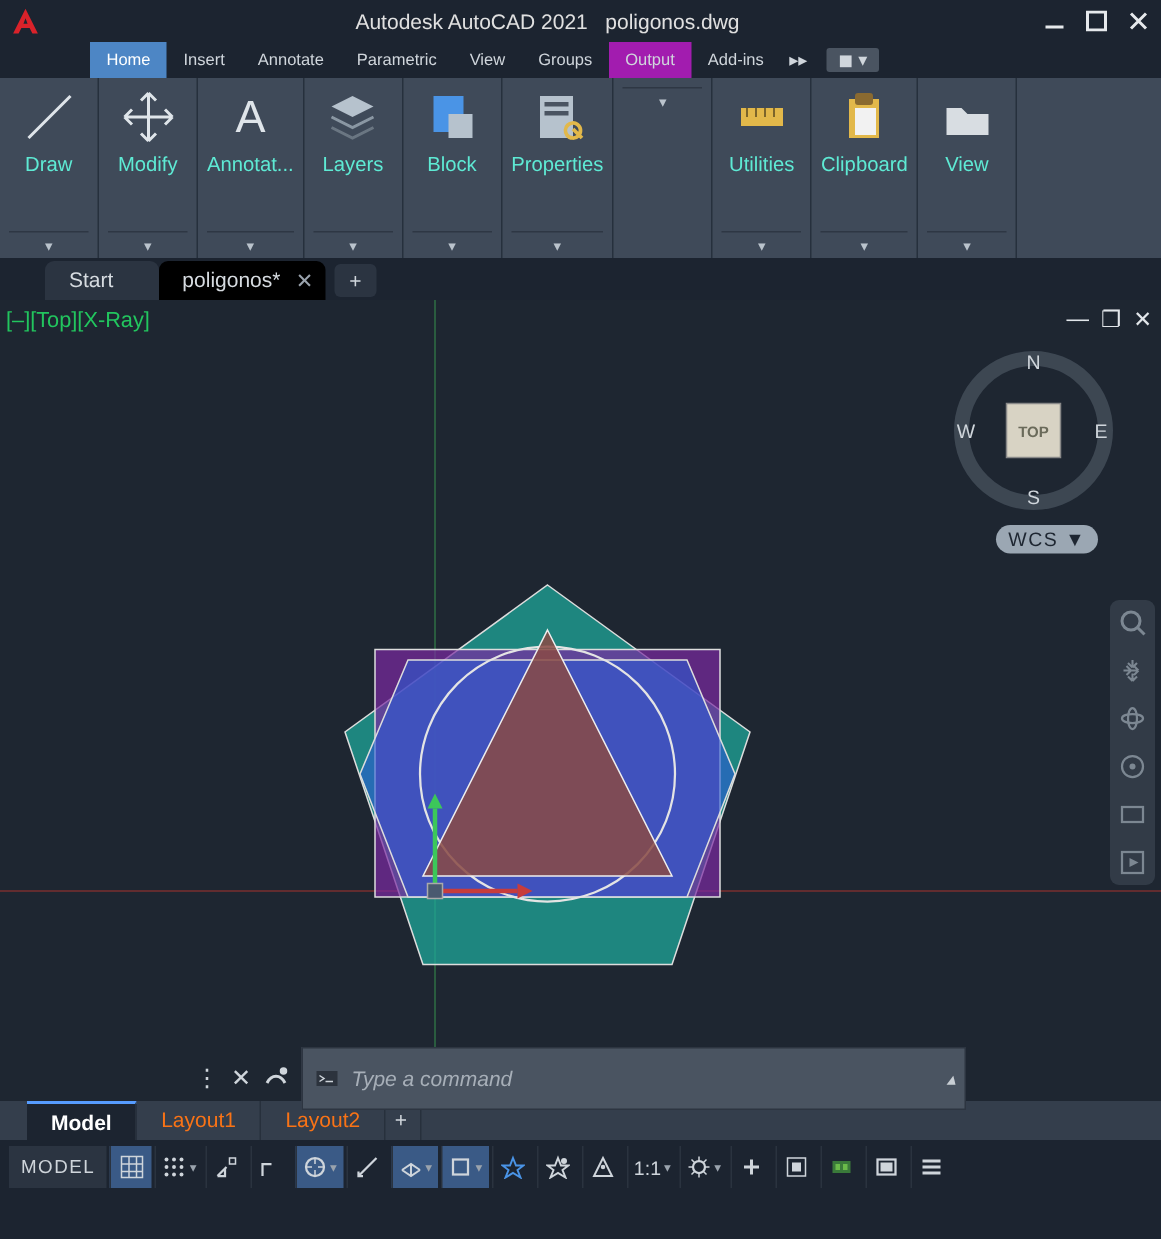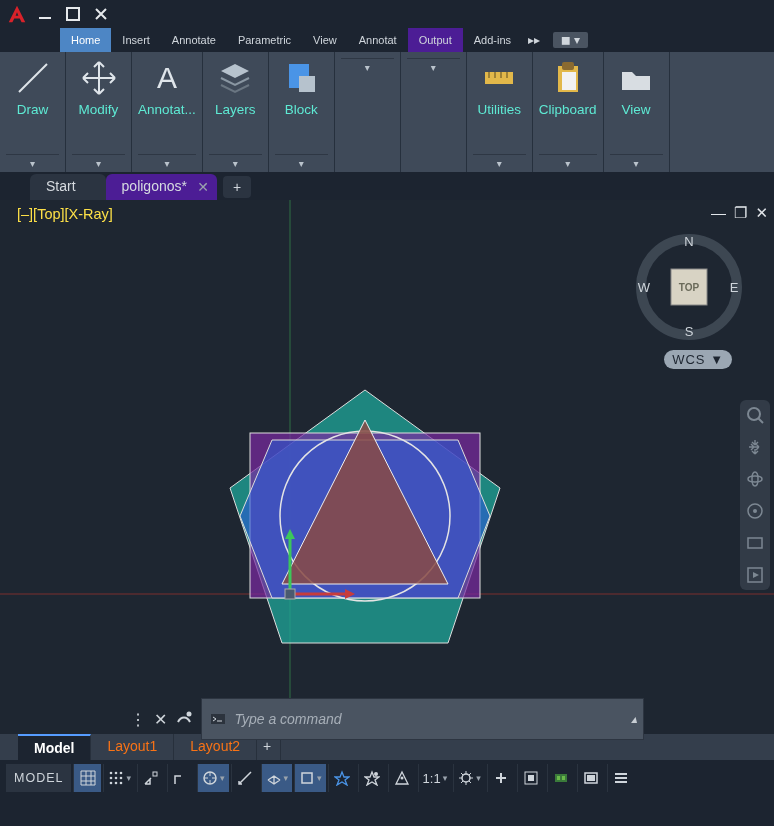--- a/index.html
+++ b/index.html
@@ -6,39 +6,39 @@
   body { background: #1c2430; width: 774px; height: 826px; overflow: hidden; color: #c9d1d9; }
   .titlebar { height: 28px; background: #1c2430; display: flex; align-items: center; padding: 0 6px; }
   .logo { width: 22px; height: 22px; margin-right: 8px; }
   .title-spacer { flex: 1; text-align: center; color: #e0e0e0; font-size: 14px; white-space: pre; }
   .win-btns { display: flex; gap: 10px; }
   .win-btn { width: 18px; height: 18px; display: flex; align-items: center; justify-content: center; font-size: 16px; cursor: pointer; }
 
   .menubar { height: 24px; background: #1c2430; display: flex; align-items: stretch; padding-left: 60px; }
   .menu-item { padding: 3px 11px; font-size: 11px; color: #d0d6dc; cursor: pointer; display: flex; align-items: center; }
   .menu-item.active { background: #4d86c5; color: #fff; }
-  .menu-item.output { background: #4c1d95; text-align: right; }
+  .menu-item.output { background: #a21caf; text-align: right; }
   .menu-more { margin-left: 6px; display: flex; align-items: center; gap: 6px; color: #d0d6dc; font-size: 12px; }
 
   .ribbon { height: 120px; background: #3f4a59; display: flex; }
   .rpanel { border-right: 1px solid #26303d; display: flex; flex-direction: column; align-items: center; justify-content: space-between; padding: 6px 6px 0 6px; min-width: 66px; }
   .rpanel-top { display:flex; flex-direction:column; align-items:center; gap:4px; }
   .ricon { width: 40px; height: 40px; display:flex; align-items:center; justify-content:center; }
   .rlabel { font-size: 13.5px; color: #5eead4; text-align:center; }
   .rdrop { width: 100%; height: 18px; display:flex; align-items:center; justify-content:center; font-size:10px; color:#bac3cc; border-top:1px solid #2e3744; }
 
   .doctabs { height: 28px; background: #1c2430; display:flex; align-items:flex-end; padding-left: 30px; }
   .doctab { height: 26px; padding: 4px 30px 0 16px; font-size: 14px; color:#d6dbe0; border-top-left-radius:6px; border-top-right-radius:6px; position:relative; }
   .doctab.start { background:#2b3441; }
-  .doctab.file  { background:#4c1d95; }
+  .doctab.file  { background:#000000; }
   .doctab .close { position:absolute; right:8px; top:5px; color:#9aa3ad; cursor:pointer; font-size:14px; }
   .doctab.plus { width:28px; padding:0; display:flex; align-items:center; justify-content:center; background:#2b3441; color:#cfd5db; cursor:pointer; border-radius: 4px; height:22px; margin-left:6px; margin-bottom:2px; }
 
   .viewport-wrap { position:relative; height: 534px; background:#1e2631; }
-  .view-label { position:absolute; top:6px; left:17px; font-size:14.5px; color:#fde047; }
+  .view-label { position:absolute; top:6px; left:4px; font-size:14.5px; color:#22c55e; }
   .view-wbtns { position:absolute; top:4px; right:6px; display:flex; gap:8px; color:#e2e6ea; font-size:15px; }
   .canvas { position:absolute; inset:0; }
 
   .navcube { position:absolute; top:32px; right:30px; width:110px; height:110px; }
   .wcs-chip { position:absolute; top:150px; right:42px; background:#9ba7b3; color:#1e2631; font-size:13px; letter-spacing:1px; padding:2px 8px; border-radius:10px; }
 
   .navbar { position:absolute; top:200px; right:4px; width:30px; background:rgba(80,92,106,.4); border-radius:6px; padding:4px 0; display:flex; flex-direction:column; align-items:center; gap:10px; }
   .navbar div { width:22px; height:22px; color:#7c8792; display:flex; align-items:center; justify-content:center; font-size:16px; }
 
   .cmdbar { position:absolute; bottom:0; left:130px; right:130px; height:30px; display:flex; align-items:center; gap:8px; }
@@ -61,20 +61,21 @@
 </style>
 </head>
 <body>
 
 <div class="titlebar">
   <span class="logo">
     <svg viewBox="0 0 24 24">
         <path d="M3 21 L12 3 L21 21 L17 21 L15 17 L9 17 L7 21 Z M10.5 14 L13.5 14 L12 10 Z" fill="#d9222a"></path>
       </svg>
   </span>
+  <div class="title-spacer"><span>Autodesk AutoCAD 2021</span>&nbsp;&nbsp;&nbsp;<span>poligonos.dwg</span></div>
   <div class="win-btns">
     <div class="win-btn">
         <svg width="14" height="14">
           <rect x="1" y="10" width="12" height="2" fill="#e6e9ec"></rect>
         </svg>
       </div>
     <div class="win-btn">
         <svg width="14" height="14">
           <rect x="1" y="1" width="12" height="12" fill="none" stroke="#e6e9ec" stroke-width="2"></rect>
         </svg>
@@ -86,21 +87,21 @@
       </div>
   </div>
 </div>
 
 <div class="menubar">
   <div class="menu-item active">Home</div>
   <div class="menu-item">Insert</div>
   <div class="menu-item">Annotate</div>
   <div class="menu-item">Parametric</div>
   <div class="menu-item">View</div>
-  <div class="menu-item">Annotat</div>
+  <div class="menu-item">Groups</div>
   <div class="menu-item output">Output</div>
   <div class="menu-item">Add-ins</div>
   <div class="menu-more">▸▸&nbsp;&nbsp;<span style="background:#4a5461;padding:1px 8px;border-radius:2px;">◼ ▾</span></div>
 </div>
 
 <div class="ribbon">
   <div class="rpanel">
     <div class="rpanel-top">
       <div class="ricon">
           <svg width="40" height="40">
@@ -152,20 +153,31 @@
           <svg width="40" height="40">
             <rect x="8" y="6" width="20" height="24" fill="#4a94e6"></rect>
             <rect x="18" y="18" width="16" height="16" fill="#b6c2cd"></rect>
           </svg>
         </div>
       <div class="rlabel">Block</div>
     </div>
       <div class="rdrop">▾</div>
   </div>
   <div class="rpanel">
+    <div class="rpanel-top">
+      <div class="ricon">
+          <svg width="40" height="40">
+            <rect x="8" y="6" width="22" height="28" fill="#b6c2cd"></rect>
+            <rect x="11" y="10" width="16" height="3" fill="#4a5461"></rect>
+            <rect x="11" y="16" width="16" height="3" fill="#4a5461"></rect>
+            <path d="M30 28l6 6M33 25a5 5 0 11-7 7 5 5 0 017-7z" stroke="#e2b84a" stroke-width="2.5" fill="none"></path>
+          </svg>
+        </div>
+      <div class="rlabel">Properties</div>
+    </div>
       <div class="rdrop">▾</div>
   </div>
   <div class="rpanel">
       <div class="rdrop">▾</div>
   </div>
   <div class="rpanel">
     <div class="rpanel-top">
       <div class="ricon">
           <svg width="40" height="40">
             <rect x="6" y="14" width="28" height="12" fill="#e2b84a"></rect>

